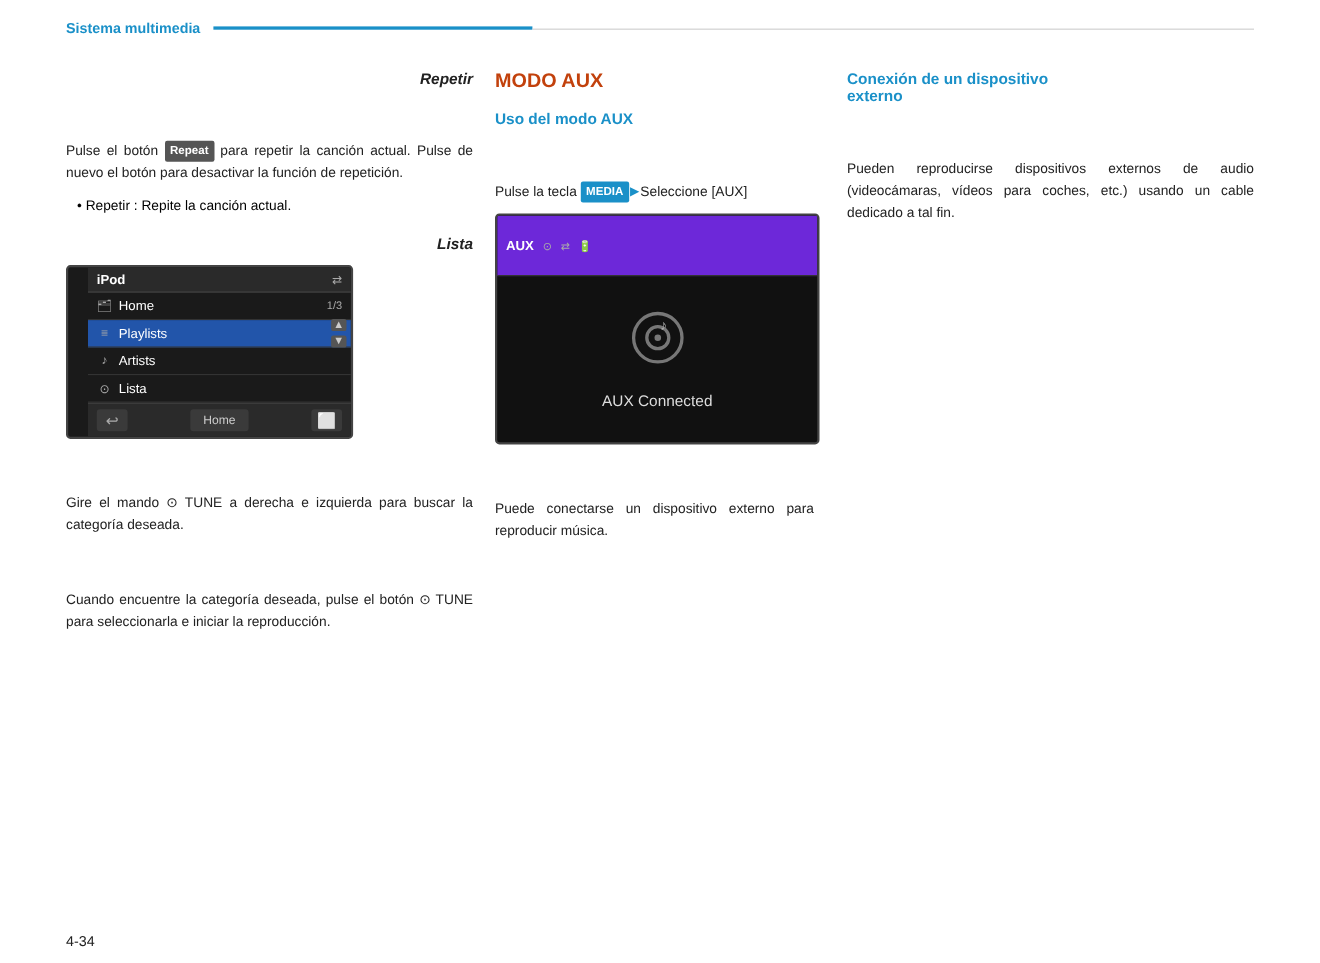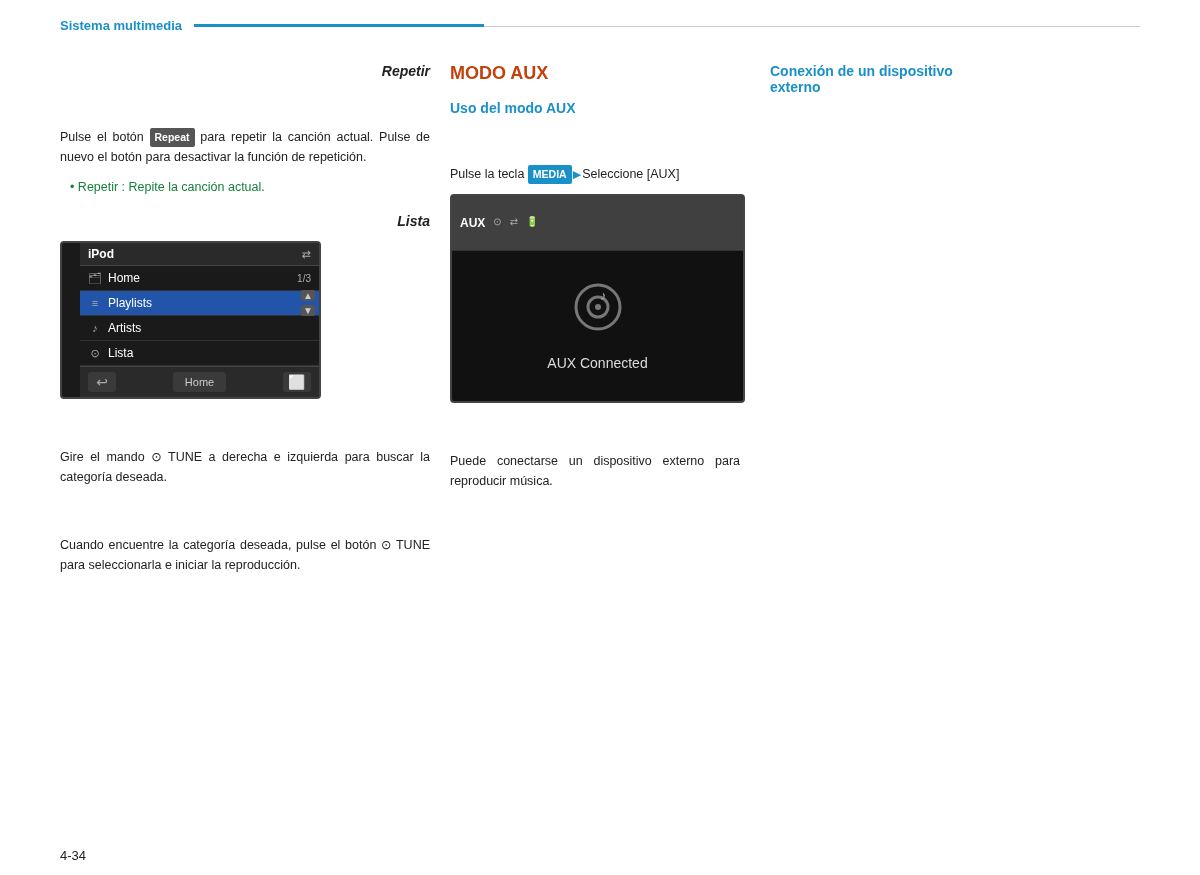--- a/index.html
+++ b/index.html
@@ -236,23 +236,23 @@
       width: 295px;
       background: #111;
       border: 2px solid #444;
       border-radius: 4px;
       overflow: hidden;
       margin-bottom: 12px;
     }
 
     .aux-title-bar {
       display: flex;
-      align-items: flex-start;
+      align-items: flex-end;
       gap: 8px;
-      background: #404040;
+      background: #6d28d9;
       padding: 20px 8px;
       border-bottom: 1px solid #333;
     }
 
     .aux-title-text {
       color: #fff;
       font-size: 12px;
       font-weight: bold;
     }
 
@@ -286,21 +286,21 @@
       position: absolute;
       bottom: 12px;
       left: 60px;
       font-size: 13px;
       color: #222;
     }
 
     
     .bullet-item {
       font-size: 12.5px;
-      color: #15803d;
+      color: #000000;
       line-height: 1.6;
       text-align: justify;
       margin-bottom: 8px;
       padding-left: 10px;
     }
 
     
     .ipod-rows-wrapper {
       position: relative;
     }
@@ -432,17 +432,18 @@
     </div>
 
     <p class="body-text">Puede conectarse un dispositivo externo para reproducir música.</p>
   </div>
 
   <div class="right-col">
     <div class="section-subtitle-right-blue">
       <span>Conexión de un dispositivo</span><br>
       <span>externo</span>
     </div>
+    <p class="body-text">Pueden reproducirse dispositivos externos de audio (videocámaras, vídeos para coches, etc.) usando un cable dedicado a tal fin.</p>
   </div>
 
 </div>
 
 <div class="page-number">4-34</div>
 
 </body></html>

